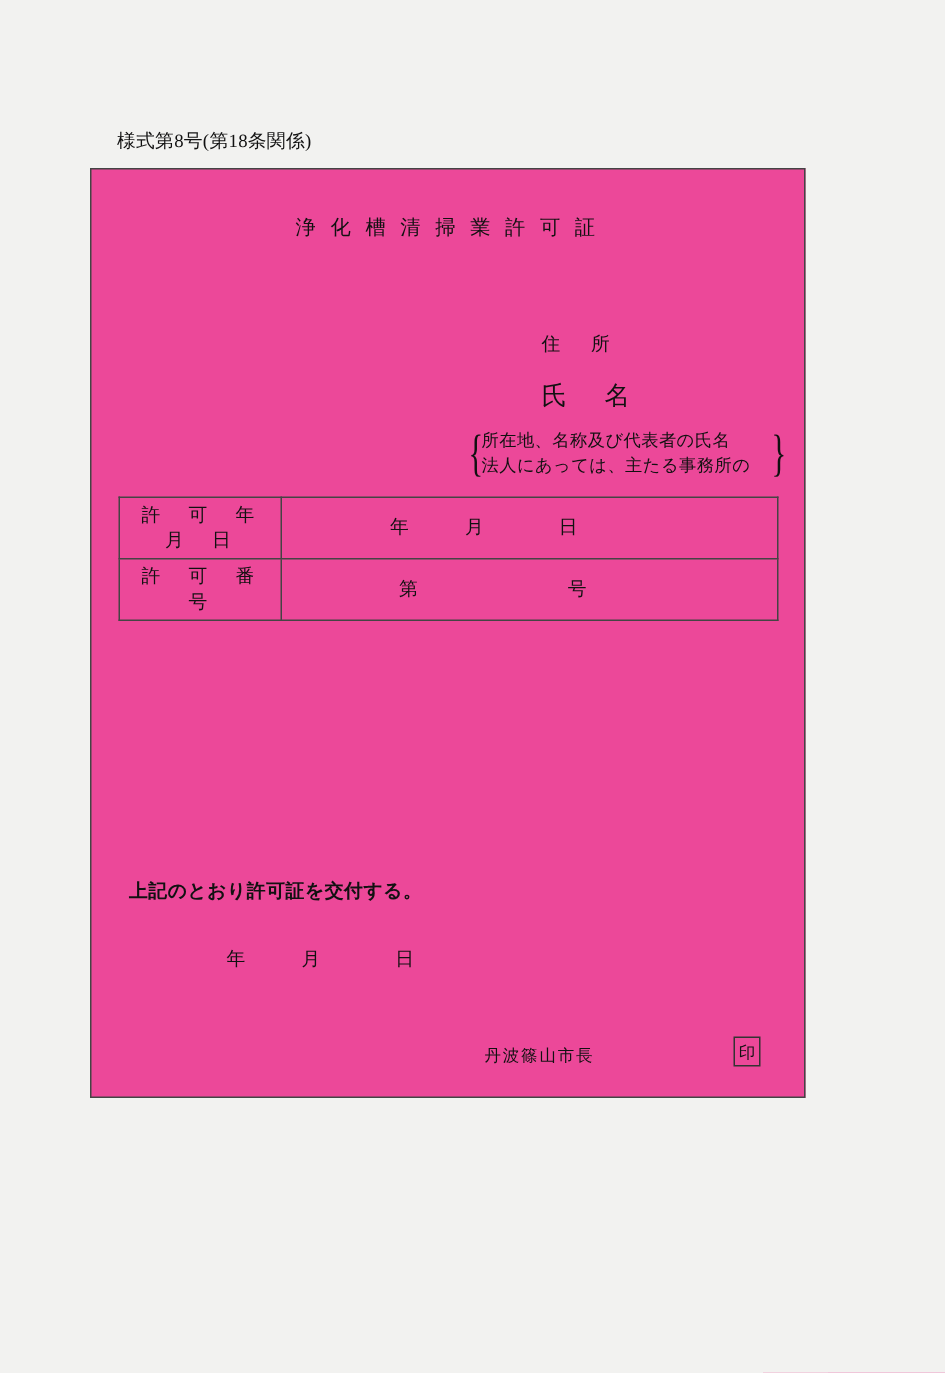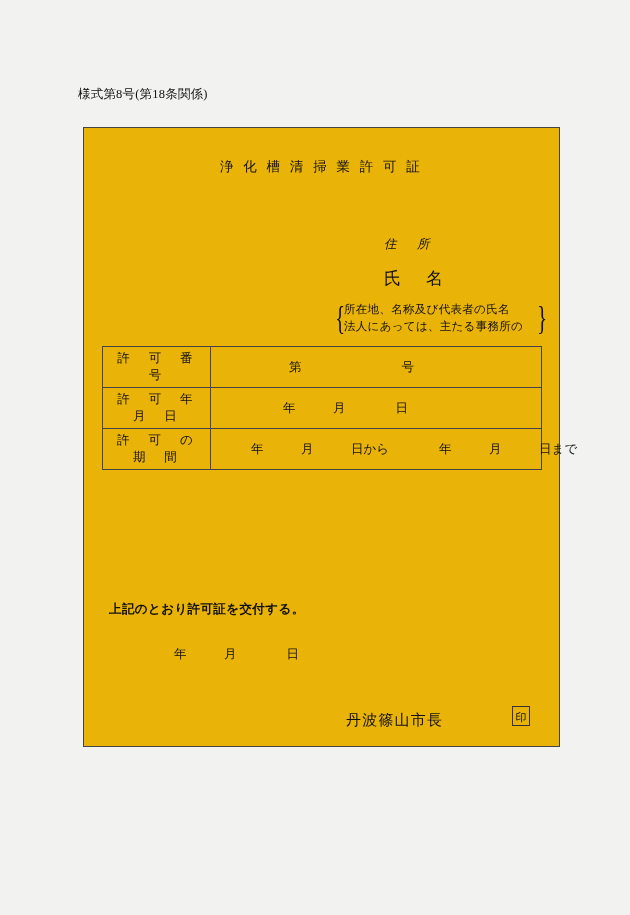--- a/index.html
+++ b/index.html
@@ -25,46 +25,44 @@
   .form-id {
     position: absolute;
     left: 78px;
     top: 86px;
     font-size: 12.5px;
     letter-spacing: 0.2px;
     white-space: nowrap;
   }
   .frame {
     position: absolute;
-    left: 83px;
+    left: 60px;
     top: 112px;
     width: 477px;
     height: 620px;
     border: 1px solid #444;
-    background: #eab308;
+    background: #ec4899;
     box-sizing: border-box;
-    margin-top: 15px;
   }
   .doc-title {
     position: absolute;
     left: 0;
     top: 30px;
     width: 100%;
     text-align: center;
     font-size: 13.5px;
     letter-spacing: 3.2px;
     white-space: nowrap;
   }
   .addr-line {
     position: absolute;
     left: 300px;
     top: 108px;
     font-size: 12.5px;
     letter-spacing: 4px;
-    font-style: italic;
   }
   .name-line {
     position: absolute;
     left: 300px;
     top: 139px;
     font-size: 17px;
     letter-spacing: 4px;
   }
   .note-box {
     position: absolute;
@@ -144,21 +142,21 @@
   .date-line {
     position: absolute;
     left: 90px;
     top: 518px;
     font-size: 12.5px;
   }
   .signer {
     position: absolute;
     left: 262px;
     top: 583px;
-    font-size: 15px;
+    font-size: 11px;
     letter-spacing: 1.2px;
   }
   .seal {
     position: absolute;
     left: 428px;
     top: 578px;
     width: 18px;
     height: 20px;
     border: 1px solid #333;
     font-size: 11px;
@@ -186,40 +184,32 @@
       <div class="note-text">
         <div>所在地、名称及び代表者の氏名</div>
         <div>法人にあっては、主たる事務所の</div>
       </div>
       <div class="brace-right">}</div>
     </div>
 
     <table class="main-table">
       <tbody>
           <tr class="row-h">
-        <td class="label-cell">許　可　番　号</td>
-        <td class="value-cell">
-          <div class="v-inner">
-                <span style="left:78px;">第　　　　　　　　号</span>
-              </div>
-        </td>
-      </tr>
-      <tr class="row-h">
         <td class="label-cell">許　可　年　月　日</td>
         <td class="value-cell">
           <div class="v-inner">
                 <span style="left:72px;">年　　　月　　　　日</span>
               </div>
         </td>
       </tr>
       <tr class="row-h">
-        <td class="label-cell">許　可　の　期　間</td>
+        <td class="label-cell">許　可　番　号</td>
         <td class="value-cell">
           <div class="v-inner">
-                <span style="left:40px;">年　　　月　　　日から　　　　年　　　月　　　日まで</span>
+                <span style="left:78px;">第　　　　　　　　号</span>
               </div>
         </td>
       </tr>
     </tbody>
       </table>
 
     <div class="closing">上記のとおり許可証を交付する。</div>
 
     <div class="date-line">年　　　月　　　　日</div>
 

